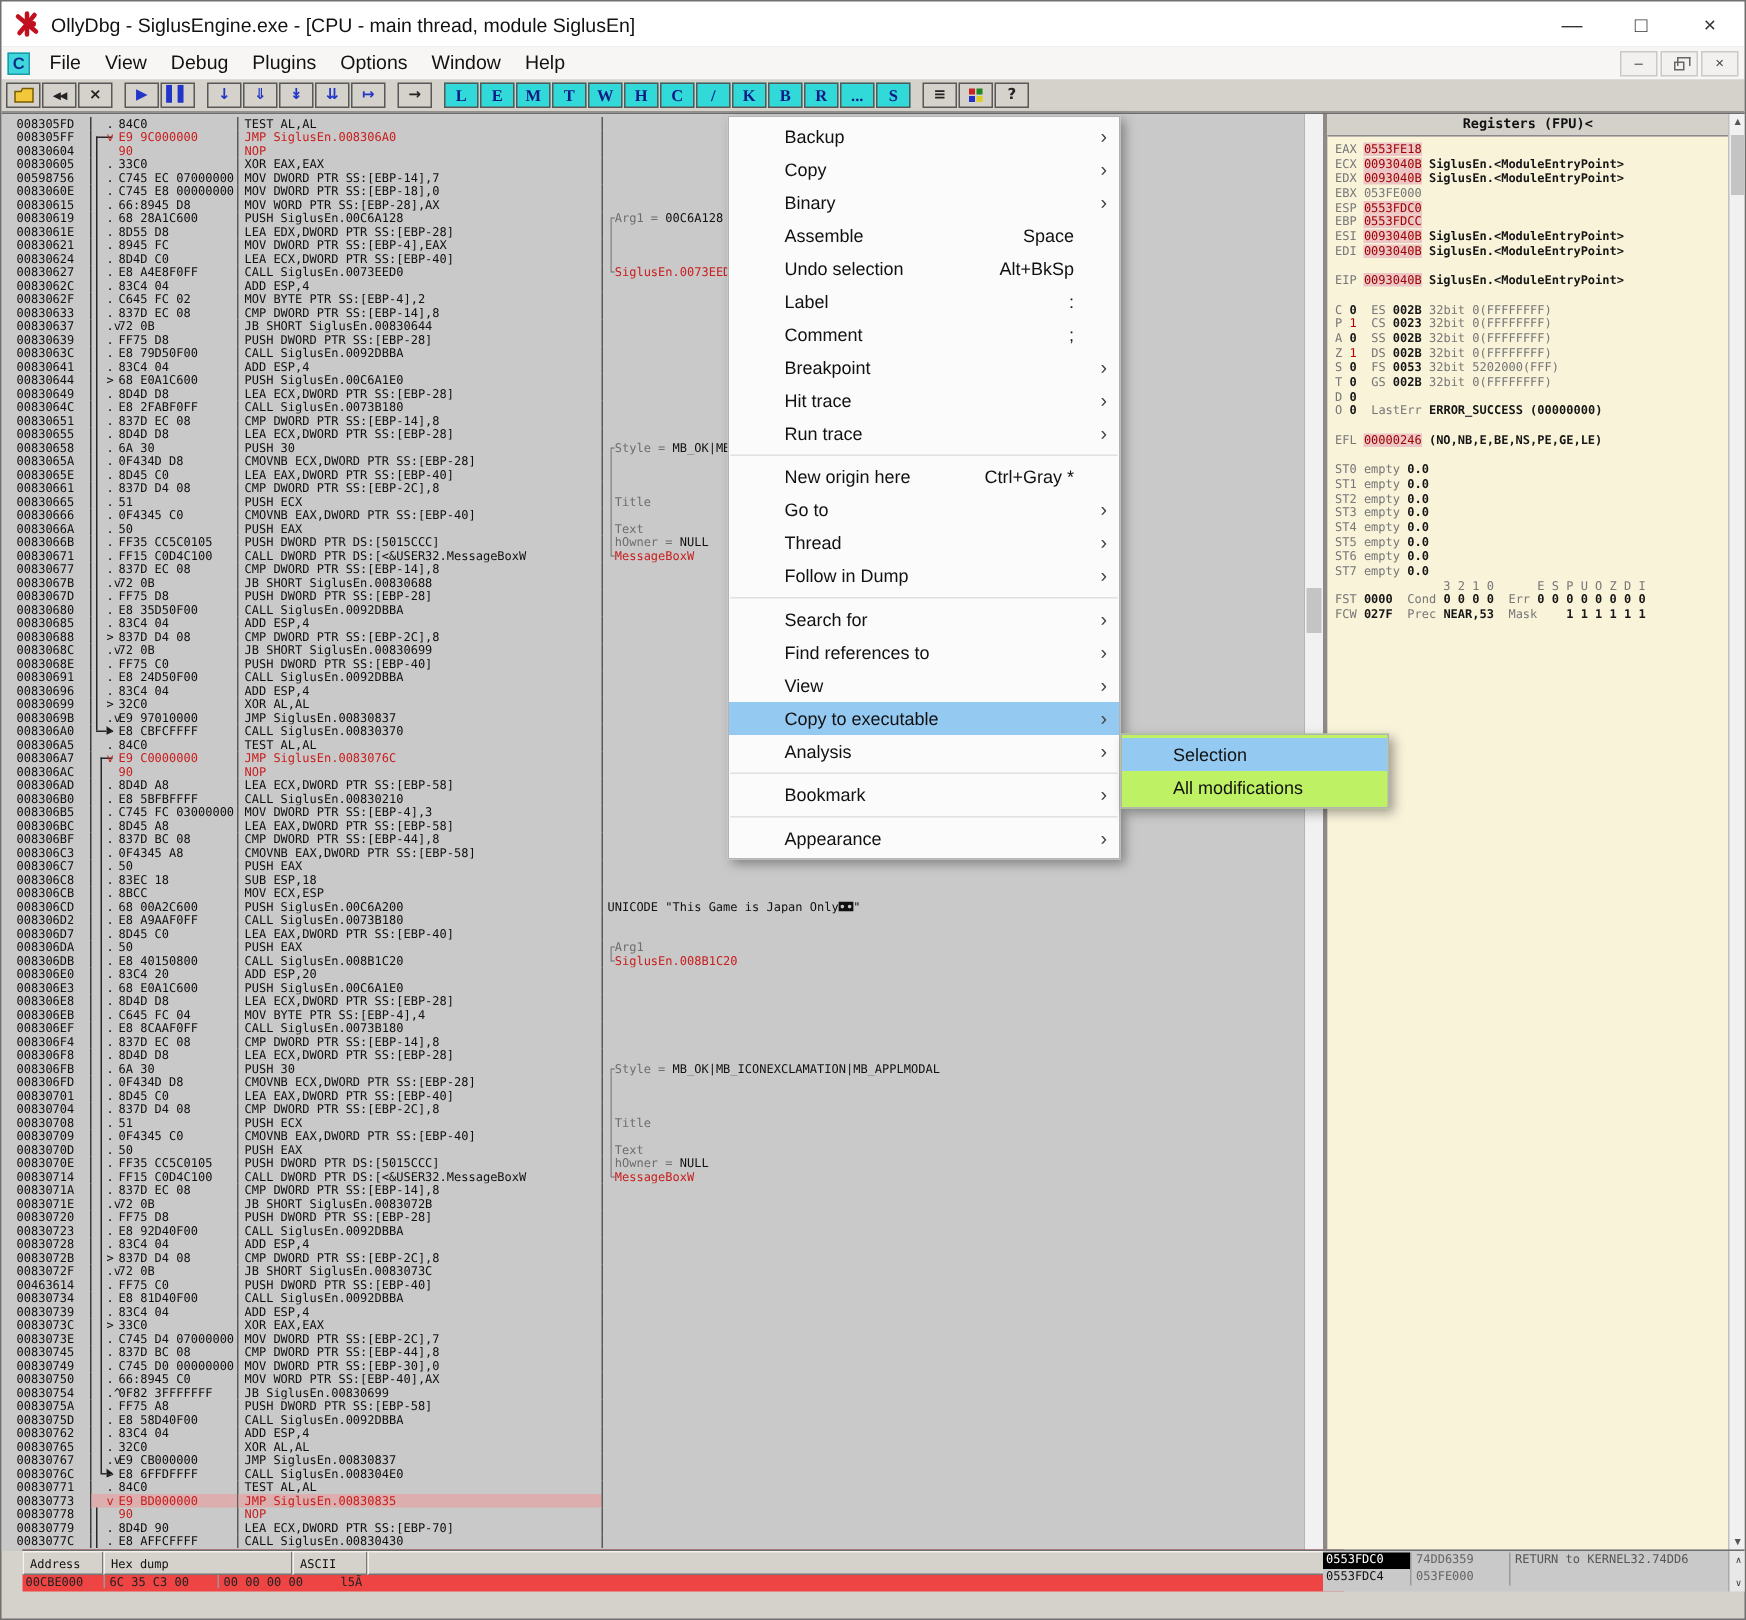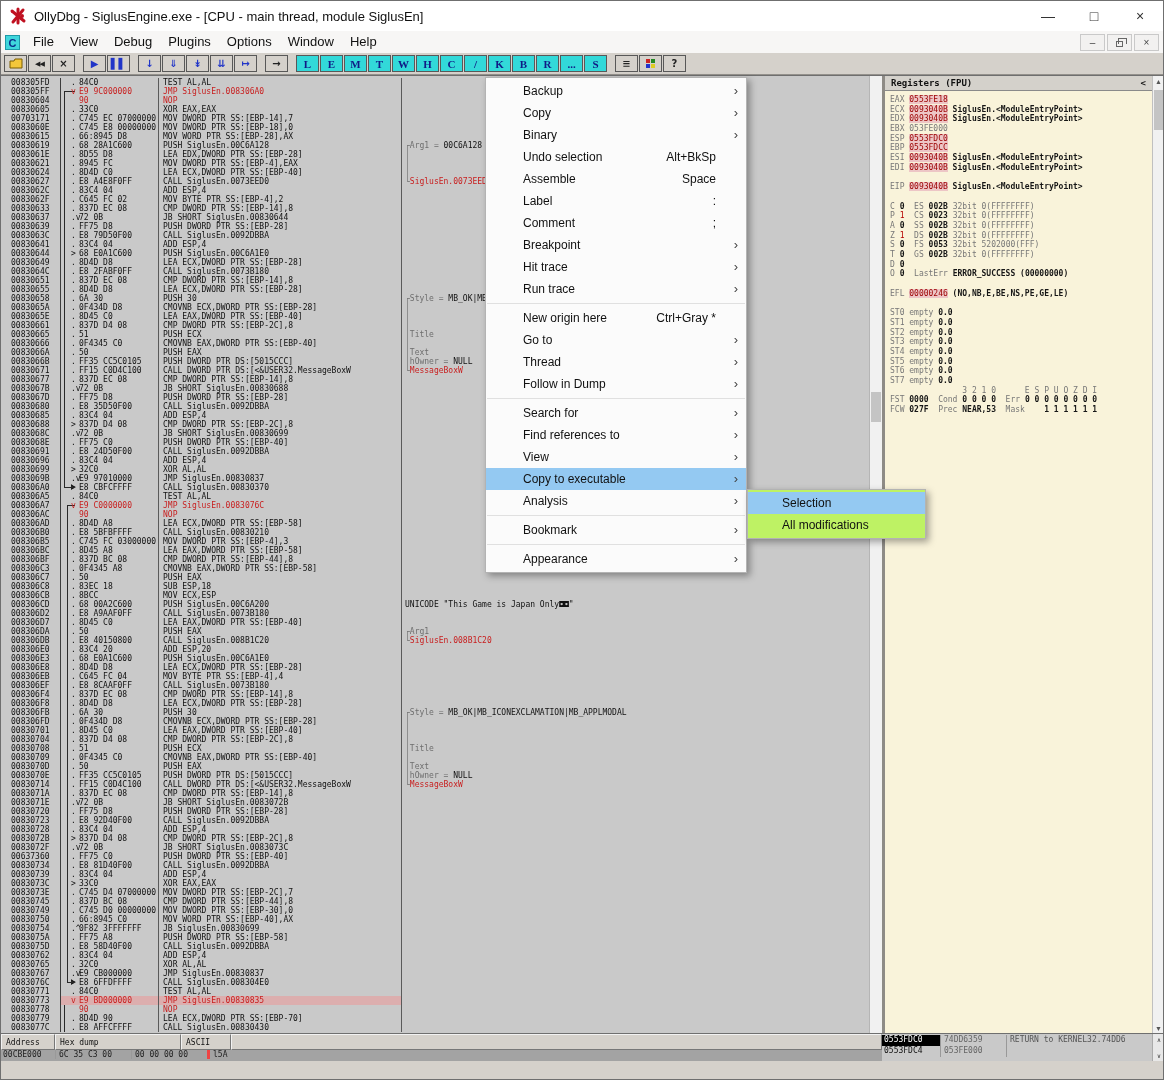--- a/index.html
+++ b/index.html
@@ -59,34 +59,34 @@
   .lane-h{position:absolute;height:1px;background:#282828;}
   .lane-a{position:absolute;width:0;height:0;border-left:4px solid #282828;border-top:3px solid transparent;border-bottom:3px solid transparent;}
 
   .dscroll{position:absolute;left:868px;top:0;width:13px;height:958px;background:#f1f1f1;border-left:1px solid #b5b5b5;}
   .dthumb{position:absolute;left:1px;top:316px;width:10px;height:30px;background:#c4c4c4;}
   .splitter{position:absolute;left:881px;top:0;width:3px;height:958px;background:#8e8b86;}
 
   .regpane{position:absolute;left:884px;top:0;width:267px;height:958px;background:#f9f3da;
     font-family:"DejaVu Sans Mono",monospace;font-size:8px;}
   .reghdr{height:15px;background:#d4d1cb;border-bottom:1px solid #8a8a8a;color:#111;font-size:9px;font-weight:bold;
-    display:flex;justify-content:space-between;align-items:center;padding:0 6px;}
+    display:flex;justify-content:center;align-items:center;padding:0 6px;}
   #reg-lines{padding:4px 0 0 5px;}
   .rline{height:9.7px;line-height:9.7px;white-space:pre;}
   .kg{color:#777777;}
   .kb{color:#161616;font-weight:bold;}
   .kr{color:#b40000;}
   .kh{color:#9c0000;background:#edc6c6;}
   .rscroll{position:absolute;left:1151px;top:0;width:12px;height:958px;background:#f1f1f1;border-left:1px solid #c0c0c0;}
   .rscroll .up,.rscroll .dn{position:absolute;left:0;width:100%;text-align:center;font-size:7px;color:#555;}
   .rscroll .up{top:2px;} .rscroll .dn{bottom:2px;}
   .rthumb{position:absolute;left:1px;top:14px;width:9px;height:40px;background:#c4c4c4;}
 
   
-  .dumparea{position:absolute;top:1032px;left:0;width:881px;height:28px;background:#a3a3a3;border-top:1px solid #6f6f6f;}
+  .dumparea{position:absolute;top:1032px;left:14px;width:881px;height:28px;background:#ef4444;border-top:1px solid #6f6f6f;}
   .dumphdr{display:flex;height:16px;}
   .dcell{border:1px solid;border-color:#f2f2f2 #777 #777 #f2f2f2;background:#d5d1cb;color:#111;
     font-family:"DejaVu Sans Mono",monospace;font-size:8px;padding:3px 0 0 4px;}
   .dcell:nth-child(1){width:54px;} .dcell:nth-child(2){width:126px;} .dcell:nth-child(3){width:50px;} .dcell:nth-child(4){flex:1;}
   .dumprow{height:9px;overflow:hidden;display:flex;font-family:"DejaVu Sans Mono",monospace;font-size:8px;
     line-height:9px;white-space:pre;color:#222;}
   .dumprow span{display:block;}
   .dr-a{width:54px;padding-left:2px;} .dr-h{width:76px;border-left:1px solid #999;padding-left:3px;} .dr-s{flex:1;border-left:3px solid #ef4444;padding-left:3px;}
 
   .stackarea{position:absolute;top:1032px;left:881px;width:283px;height:28px;background:#c9c9c9;border-top:1px solid #6f6f6f;display:flex;}
@@ -271,21 +271,21 @@
           <div class="lane-h" style="left: 66px; top: 906px; width: 4px;"></div>
           <div class="lane-a" style="left: 70px; top: 903px;"></div>
           <div class="lane-v" style="left: 63px; top: 924px; height: 32px;"></div>
           <div class="lane-h" style="left: 63px; top: 924px; width: 11px;"></div>
         </div>
       <div id="disasm-rows">
           <div class="drow"><span class="c-addr">008305FD</span><span class="c-hex"><span class="mk">.</span><span class="hx">84C0</span></span><span class="c-ins">TEST AL,AL</span><span class="c-cm"></span></div>
           <div class="drow red"><span class="c-addr">008305FF</span><span class="c-hex"><span class="mk">v</span><span class="hx">E9 9C000000</span></span><span class="c-ins">JMP SiglusEn.008306A0</span><span class="c-cm"></span></div>
           <div class="drow red"><span class="c-addr">00830604</span><span class="c-hex"><span class="mk"></span><span class="hx">90</span></span><span class="c-ins">NOP</span><span class="c-cm"></span></div>
           <div class="drow"><span class="c-addr">00830605</span><span class="c-hex"><span class="mk">.</span><span class="hx">33C0</span></span><span class="c-ins">XOR EAX,EAX</span><span class="c-cm"></span></div>
-          <div class="drow"><span class="c-addr">00703171</span><span class="c-hex"><span class="mk">.</span><span class="hx">C745 EC 07000000</span></span><span class="c-ins">MOV DWORD PTR SS:[EBP-14],7</span><span class="c-cm"></span></div>
+          <div class="drow"><span class="c-addr">00598756</span><span class="c-hex"><span class="mk">.</span><span class="hx">C745 EC 07000000</span></span><span class="c-ins">MOV DWORD PTR SS:[EBP-14],7</span><span class="c-cm"></span></div>
           <div class="drow"><span class="c-addr">0083060E</span><span class="c-hex"><span class="mk">.</span><span class="hx">C745 E8 00000000</span></span><span class="c-ins">MOV DWORD PTR SS:[EBP-18],0</span><span class="c-cm"></span></div>
           <div class="drow"><span class="c-addr">00830615</span><span class="c-hex"><span class="mk">.</span><span class="hx">66:8945 D8</span></span><span class="c-ins">MOV WORD PTR SS:[EBP-28],AX</span><span class="c-cm"></span></div>
           <div class="drow"><span class="c-addr">00830619</span><span class="c-hex"><span class="mk">.</span><span class="hx">68 28A1C600</span></span><span class="c-ins">PUSH SiglusEn.00C6A128</span><span class="c-cm"><span class="cbr">┌</span><span class="cg">Arg1 = </span><span class="cb">00C6A128</span></span></div>
           <div class="drow"><span class="c-addr">0083061E</span><span class="c-hex"><span class="mk">.</span><span class="hx">8D55 D8</span></span><span class="c-ins">LEA EDX,DWORD PTR SS:[EBP-28]</span><span class="c-cm"><span class="cbr">│</span></span></div>
           <div class="drow"><span class="c-addr">00830621</span><span class="c-hex"><span class="mk">.</span><span class="hx">8945 FC</span></span><span class="c-ins">MOV DWORD PTR SS:[EBP-4],EAX</span><span class="c-cm"><span class="cbr">│</span></span></div>
           <div class="drow"><span class="c-addr">00830624</span><span class="c-hex"><span class="mk">.</span><span class="hx">8D4D C0</span></span><span class="c-ins">LEA ECX,DWORD PTR SS:[EBP-40]</span><span class="c-cm"><span class="cbr">│</span></span></div>
           <div class="drow"><span class="c-addr">00830627</span><span class="c-hex"><span class="mk">.</span><span class="hx">E8 A4E8F0FF</span></span><span class="c-ins">CALL SiglusEn.0073EED0</span><span class="c-cm"><span class="cbr">└</span><span class="cr">SiglusEn.0073EED0</span></span></div>
           <div class="drow"><span class="c-addr">0083062C</span><span class="c-hex"><span class="mk">.</span><span class="hx">83C4 04</span></span><span class="c-ins">ADD ESP,4</span><span class="c-cm"></span></div>
           <div class="drow"><span class="c-addr">0083062F</span><span class="c-hex"><span class="mk">.</span><span class="hx">C645 FC 02</span></span><span class="c-ins">MOV BYTE PTR SS:[EBP-4],2</span><span class="c-cm"></span></div>
           <div class="drow"><span class="c-addr">00830633</span><span class="c-hex"><span class="mk">.</span><span class="hx">837D EC 08</span></span><span class="c-ins">CMP DWORD PTR SS:[EBP-14],8</span><span class="c-cm"></span></div>
@@ -353,21 +353,21 @@
           <div class="drow"><span class="c-addr">0083070D</span><span class="c-hex"><span class="mk">.</span><span class="hx">50</span></span><span class="c-ins">PUSH EAX</span><span class="c-cm"><span class="cbr">│</span><span class="cg">Text</span></span></div>
           <div class="drow"><span class="c-addr">0083070E</span><span class="c-hex"><span class="mk">.</span><span class="hx">FF35 CC5C0105</span></span><span class="c-ins">PUSH DWORD PTR DS:[5015CCC]</span><span class="c-cm"><span class="cbr">│</span><span class="cg">hOwner = </span><span class="cb">NULL</span></span></div>
           <div class="drow"><span class="c-addr">00830714</span><span class="c-hex"><span class="mk">.</span><span class="hx">FF15 C0D4C100</span></span><span class="c-ins">CALL DWORD PTR DS:[&lt;&amp;USER32.MessageBoxW</span><span class="c-cm"><span class="cbr">└</span><span class="cr">MessageBoxW</span></span></div>
           <div class="drow"><span class="c-addr">0083071A</span><span class="c-hex"><span class="mk">.</span><span class="hx">837D EC 08</span></span><span class="c-ins">CMP DWORD PTR SS:[EBP-14],8</span><span class="c-cm"></span></div>
           <div class="drow"><span class="c-addr">0083071E</span><span class="c-hex"><span class="mk">.v</span><span class="hx">72 0B</span></span><span class="c-ins">JB SHORT SiglusEn.0083072B</span><span class="c-cm"></span></div>
           <div class="drow"><span class="c-addr">00830720</span><span class="c-hex"><span class="mk">.</span><span class="hx">FF75 D8</span></span><span class="c-ins">PUSH DWORD PTR SS:[EBP-28]</span><span class="c-cm"></span></div>
           <div class="drow"><span class="c-addr">00830723</span><span class="c-hex"><span class="mk">.</span><span class="hx">E8 92D40F00</span></span><span class="c-ins">CALL SiglusEn.0092DBBA</span><span class="c-cm"></span></div>
           <div class="drow"><span class="c-addr">00830728</span><span class="c-hex"><span class="mk">.</span><span class="hx">83C4 04</span></span><span class="c-ins">ADD ESP,4</span><span class="c-cm"></span></div>
           <div class="drow"><span class="c-addr">0083072B</span><span class="c-hex"><span class="mk">&gt;</span><span class="hx">837D D4 08</span></span><span class="c-ins">CMP DWORD PTR SS:[EBP-2C],8</span><span class="c-cm"></span></div>
           <div class="drow"><span class="c-addr">0083072F</span><span class="c-hex"><span class="mk">.v</span><span class="hx">72 0B</span></span><span class="c-ins">JB SHORT SiglusEn.0083073C</span><span class="c-cm"></span></div>
-          <div class="drow"><span class="c-addr">00637360</span><span class="c-hex"><span class="mk">.</span><span class="hx">FF75 C0</span></span><span class="c-ins">PUSH DWORD PTR SS:[EBP-40]</span><span class="c-cm"></span></div>
+          <div class="drow"><span class="c-addr">00463614</span><span class="c-hex"><span class="mk">.</span><span class="hx">FF75 C0</span></span><span class="c-ins">PUSH DWORD PTR SS:[EBP-40]</span><span class="c-cm"></span></div>
           <div class="drow"><span class="c-addr">00830734</span><span class="c-hex"><span class="mk">.</span><span class="hx">E8 81D40F00</span></span><span class="c-ins">CALL SiglusEn.0092DBBA</span><span class="c-cm"></span></div>
           <div class="drow"><span class="c-addr">00830739</span><span class="c-hex"><span class="mk">.</span><span class="hx">83C4 04</span></span><span class="c-ins">ADD ESP,4</span><span class="c-cm"></span></div>
           <div class="drow"><span class="c-addr">0083073C</span><span class="c-hex"><span class="mk">&gt;</span><span class="hx">33C0</span></span><span class="c-ins">XOR EAX,EAX</span><span class="c-cm"></span></div>
           <div class="drow"><span class="c-addr">0083073E</span><span class="c-hex"><span class="mk">.</span><span class="hx">C745 D4 07000000</span></span><span class="c-ins">MOV DWORD PTR SS:[EBP-2C],7</span><span class="c-cm"></span></div>
           <div class="drow"><span class="c-addr">00830745</span><span class="c-hex"><span class="mk">.</span><span class="hx">837D BC 08</span></span><span class="c-ins">CMP DWORD PTR SS:[EBP-44],8</span><span class="c-cm"></span></div>
           <div class="drow"><span class="c-addr">00830749</span><span class="c-hex"><span class="mk">.</span><span class="hx">C745 D0 00000000</span></span><span class="c-ins">MOV DWORD PTR SS:[EBP-30],0</span><span class="c-cm"></span></div>
           <div class="drow"><span class="c-addr">00830750</span><span class="c-hex"><span class="mk">.</span><span class="hx">66:8945 C0</span></span><span class="c-ins">MOV WORD PTR SS:[EBP-40],AX</span><span class="c-cm"></span></div>
           <div class="drow"><span class="c-addr">00830754</span><span class="c-hex"><span class="mk">.^</span><span class="hx">0F82 3FFFFFFF</span></span><span class="c-ins">JB SiglusEn.00830699</span><span class="c-cm"></span></div>
           <div class="drow"><span class="c-addr">0083075A</span><span class="c-hex"><span class="mk">.</span><span class="hx">FF75 A8</span></span><span class="c-ins">PUSH DWORD PTR SS:[EBP-58]</span><span class="c-cm"></span></div>
           <div class="drow"><span class="c-addr">0083075D</span><span class="c-hex"><span class="mk">.</span><span class="hx">E8 58D40F00</span></span><span class="c-ins">CALL SiglusEn.0092DBBA</span><span class="c-cm"></span></div>
@@ -469,30 +469,30 @@
       </div>
       <div class="mitem">
         <span class="lab">Copy</span>
         <span class="ar">›</span>
       </div>
       <div class="mitem">
         <span class="lab">Binary</span>
         <span class="ar">›</span>
       </div>
       <div class="mitem">
+        <span class="lab">Assemble</span>
+        <span class="sc">Space</span>
+        <span class="ar"></span>
+      </div>
+      <div class="mitem">
         <span class="lab">Undo selection</span>
         <span class="sc">Alt+BkSp</span>
         <span class="ar"></span>
       </div>
       <div class="mitem">
-        <span class="lab">Assemble</span>
-        <span class="sc">Space</span>
-        <span class="ar"></span>
-      </div>
-      <div class="mitem">
         <span class="lab">Label</span>
         <span class="sc">:</span>
         <span class="ar"></span>
       </div>
       <div class="mitem">
         <span class="lab">Comment</span>
         <span class="sc">;</span>
         <span class="ar"></span>
       </div>
       <div class="mitem">

